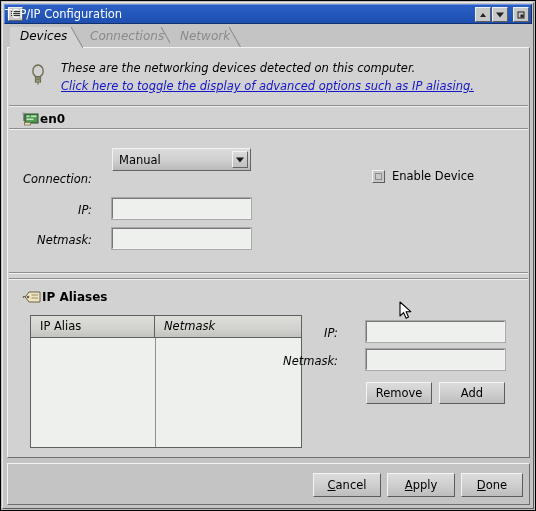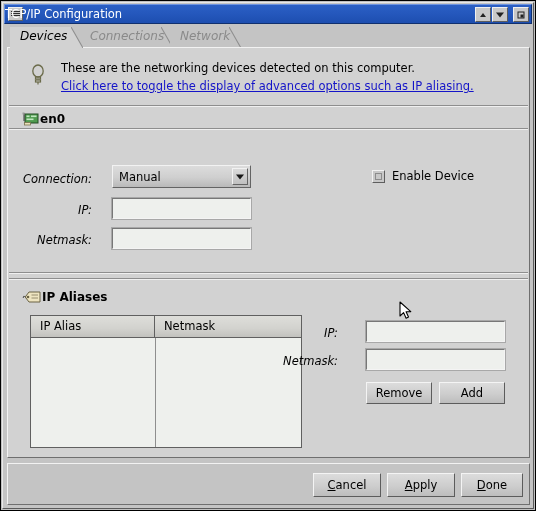--- a/index.html
+++ b/index.html
@@ -166,21 +166,21 @@
     border-left: 1px solid #f2f2f2;
     border-right: 1px solid #6f6f6f;
     border-bottom: 1px solid #6f6f6f;
     box-sizing: border-box;
   }
 
   
   #hint {
     position: absolute;
     left: 8px; top: 9px;
-    width: 500px; height: 44px;
+    width: 500px; height: 44px; font-style: italic;
   }
   #bulb {
     position: absolute;
     left: 14px; top: 6px;
     width: 16px; height: 24px;
   }
   #hint-lines {
     position: absolute;
     left: 45px; top: 3px;
   }
@@ -335,21 +335,21 @@
     height: 22px;
     line-height: 20px;
     font-size: 11.5px;
     color: #000;
     padding-left: 9px;
     box-sizing: border-box;
     background: linear-gradient(to bottom, #dededa 0%, #d2d2ce 60%, #c2c2be 100%);
     border-right: 1px solid #606060;
     border-bottom: 1px solid #606060;
   }
-  .th:last-child { border-right: none; }
+  .th:last-child { border-right: none; font-style: italic; }
   #alias-body {
     position: absolute;
     left: 0; top: 22px;
     right: 0; bottom: 0;
     background: #eef0ed;
   }
   #alias-colsep {
     position: absolute;
     left: 124px; top: 22px;
     width: 1px; bottom: 0;
@@ -477,21 +477,21 @@
         <rect x="2.5" y="10.5" width="6" height="2.5" fill="#e8e0b8" stroke="#7a7350" stroke-width="0.8"></rect>
         <line x1="2" y1="1" x2="2" y2="9" stroke="#3a3a3a" stroke-width="1"></line>
         <rect x="0.5" y="0.5" width="2" height="2" fill="#9a9a9a"></rect>
       </svg>
       <span class="glabel">en0</span>
     </div>
 
     <div class="hsep" style="left:1px; top:80px; width:519px;"></div>
 
     <div class="lbl right" style="left:8px; top:124px; width:76px;">Connection:</div>
-    <div class="combo" style="left:104px; top:117px; width:139px; height:23px;">
+    <div class="combo" style="left:104px; top:100px; width:139px; height:23px;">
       <span class="ctext">Manual</span>
       <span class="cbtn"></span>
     </div>
 
     <div class="lbl right" style="left:8px; top:155px; width:76px;">IP:</div>
     <div class="textfield" style="left:104px; top:150px; width:139px; height:21px;"></div>
 
     <div class="lbl right" style="left:8px; top:185px; width:76px;">Netmask:</div>
     <div class="textfield" style="left:104px; top:180px; width:139px; height:21px;"></div>
 

